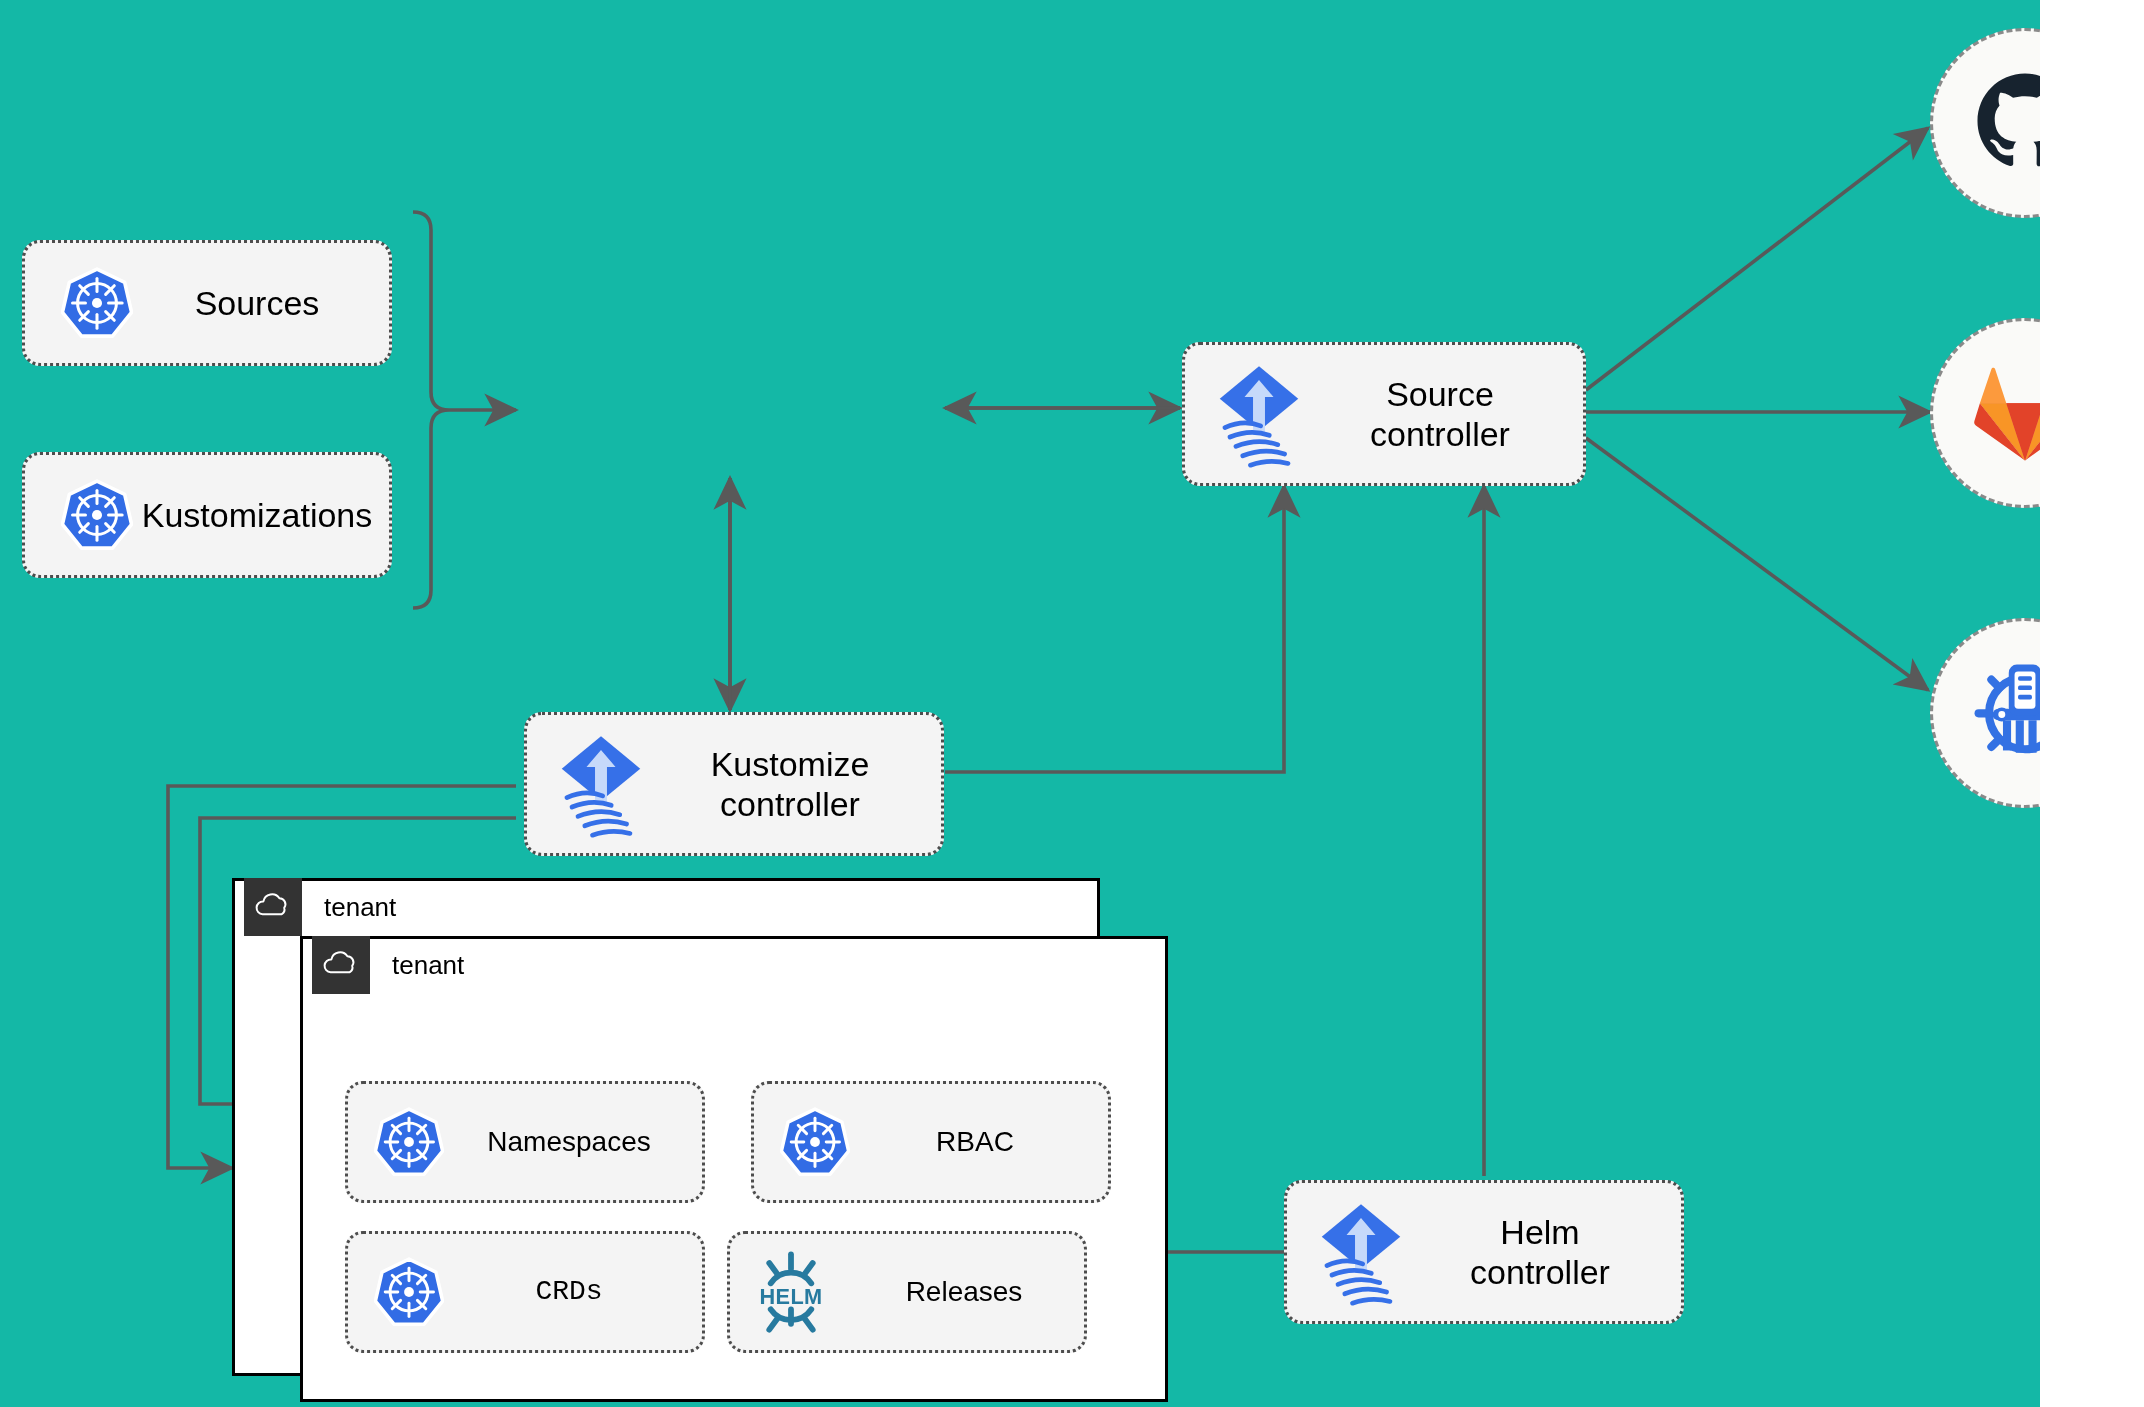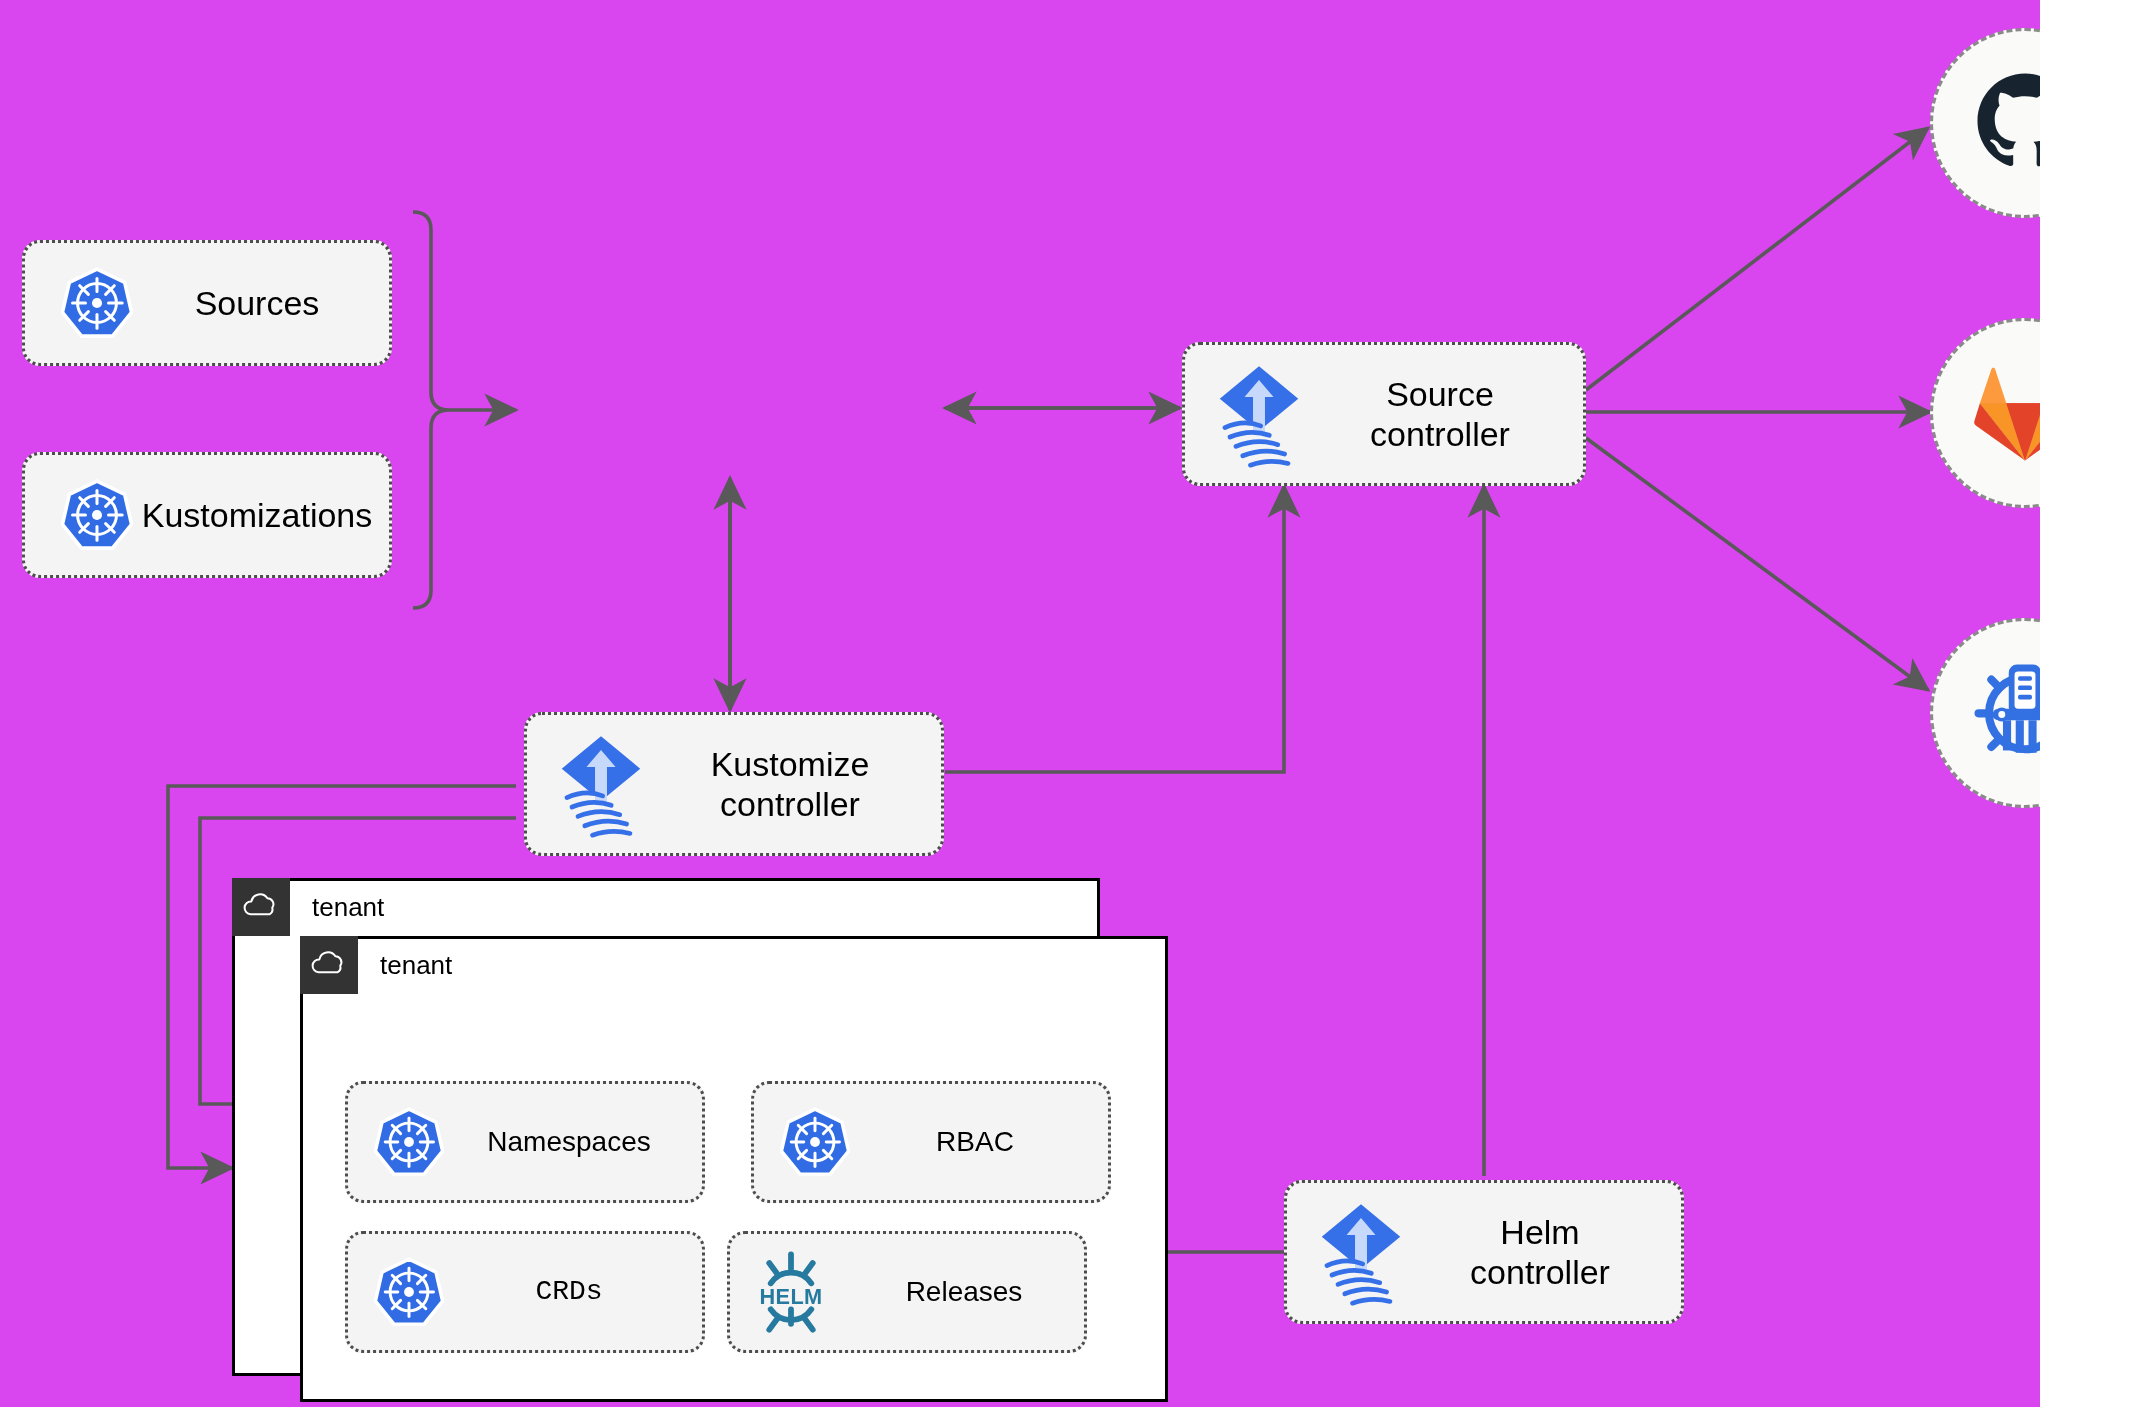--- a/index.html
+++ b/index.html
@@ -1,17 +1,17 @@
 <!DOCTYPE html>
 <html><head>
 <meta charset="utf-8">
 <style>
   html,body{margin:0;padding:0;background:#ffffff;}
   body{font-family:"Liberation Sans","DejaVu Sans",sans-serif;}
-  #canvas{position:relative;width:2040px;height:1407px;background:#d946ef;overflow:hidden;}
+  #canvas{position:relative;width:2040px;height:1407px;background:#14b8a6;overflow:hidden;}
   svg.edges{position:absolute;left:0;top:0;width:2144px;height:1407px;pointer-events:none;}
 
   
   .node{
     position:absolute;
     background:#f4f4f4;
     border:3px dotted #4d4d4d;
     border-radius:18px;
     box-sizing:border-box;
     display:flex;align-items:center;
@@ -28,21 +28,21 @@
   .circ{
     position:absolute;width:190px;height:190px;border-radius:50%;
     background:#fafaf8;border:3px dashed #8a8a8a;box-sizing:border-box;
     display:flex;align-items:center;justify-content:center;
   }
 
   
   .tenant{
     position:absolute;background:#ffffff;border:3px solid #000;box-sizing:border-box;
   }
-  .tenant .tbar{position:absolute;left:-3px;top:-3px;height:58px;display:flex;align-items:center;}
+  .tenant .tbar{position:absolute;left:-3px;top:-3px;height:58px;display:flex;align-items:center;padding-left:12px;}
   .tenant .tbadge{width:58px;height:58px;background:#333333;display:flex;align-items:center;justify-content:center;}
   .tenant .tname{font-size:26px;color:#000;padding-left:22px;white-space:nowrap;}
 </style>
 </head>
 <body>
 
 <div id="canvas">
 
   <svg width="0" height="0" style="position:absolute" aria-hidden="true">
     <defs>

